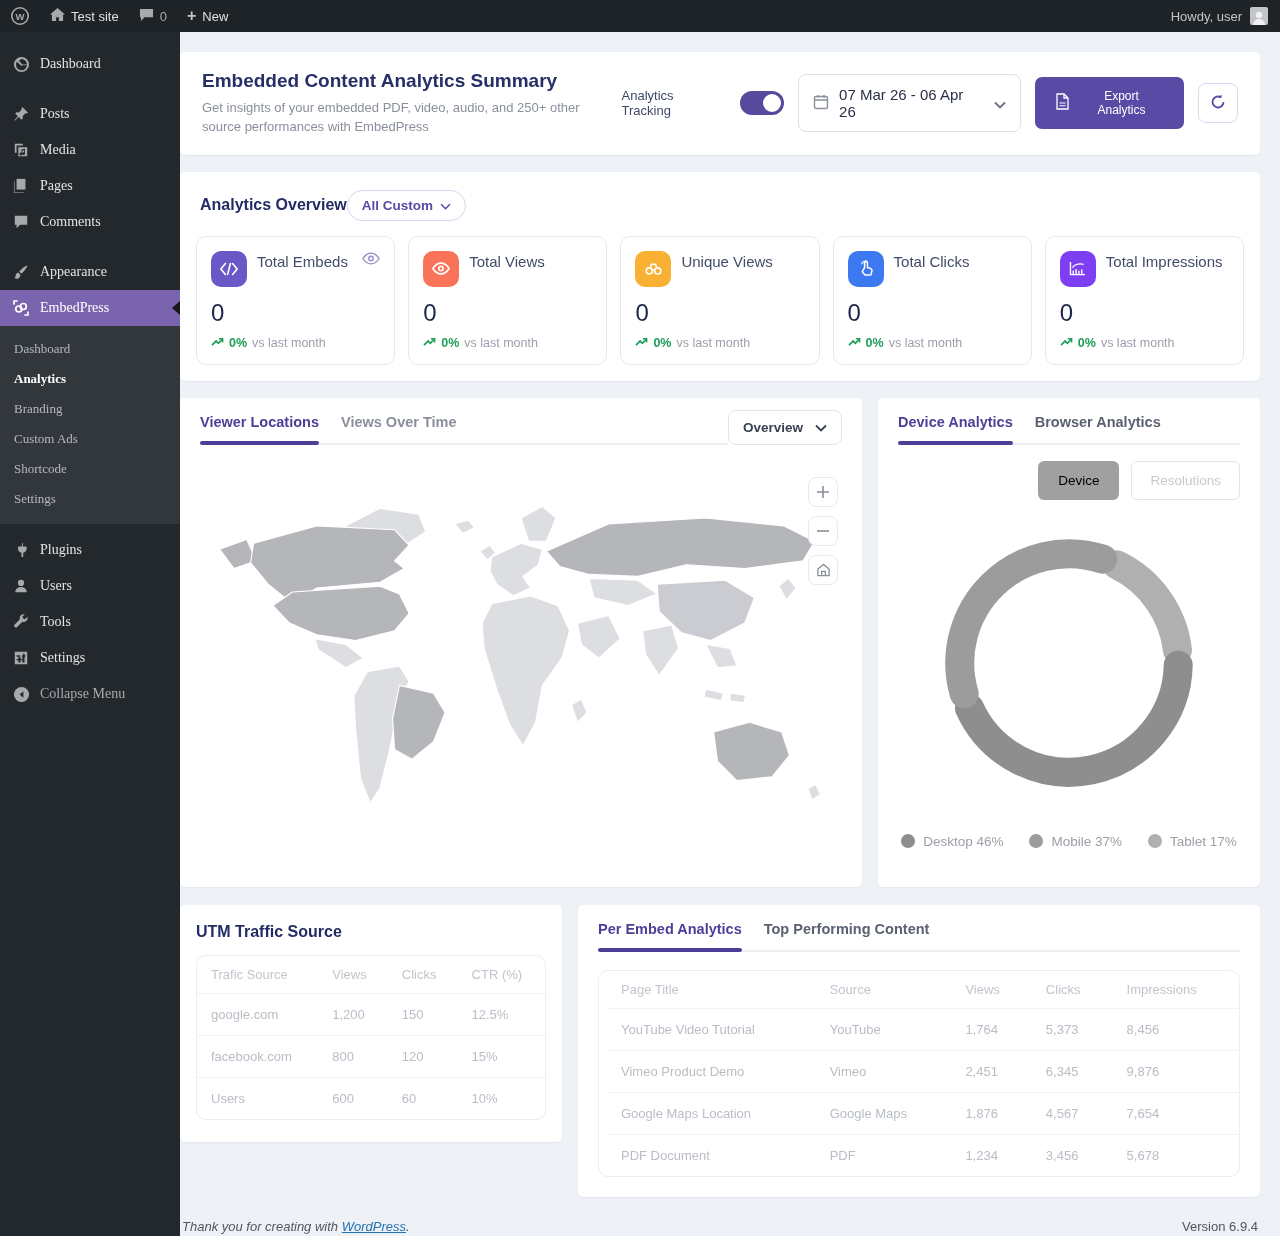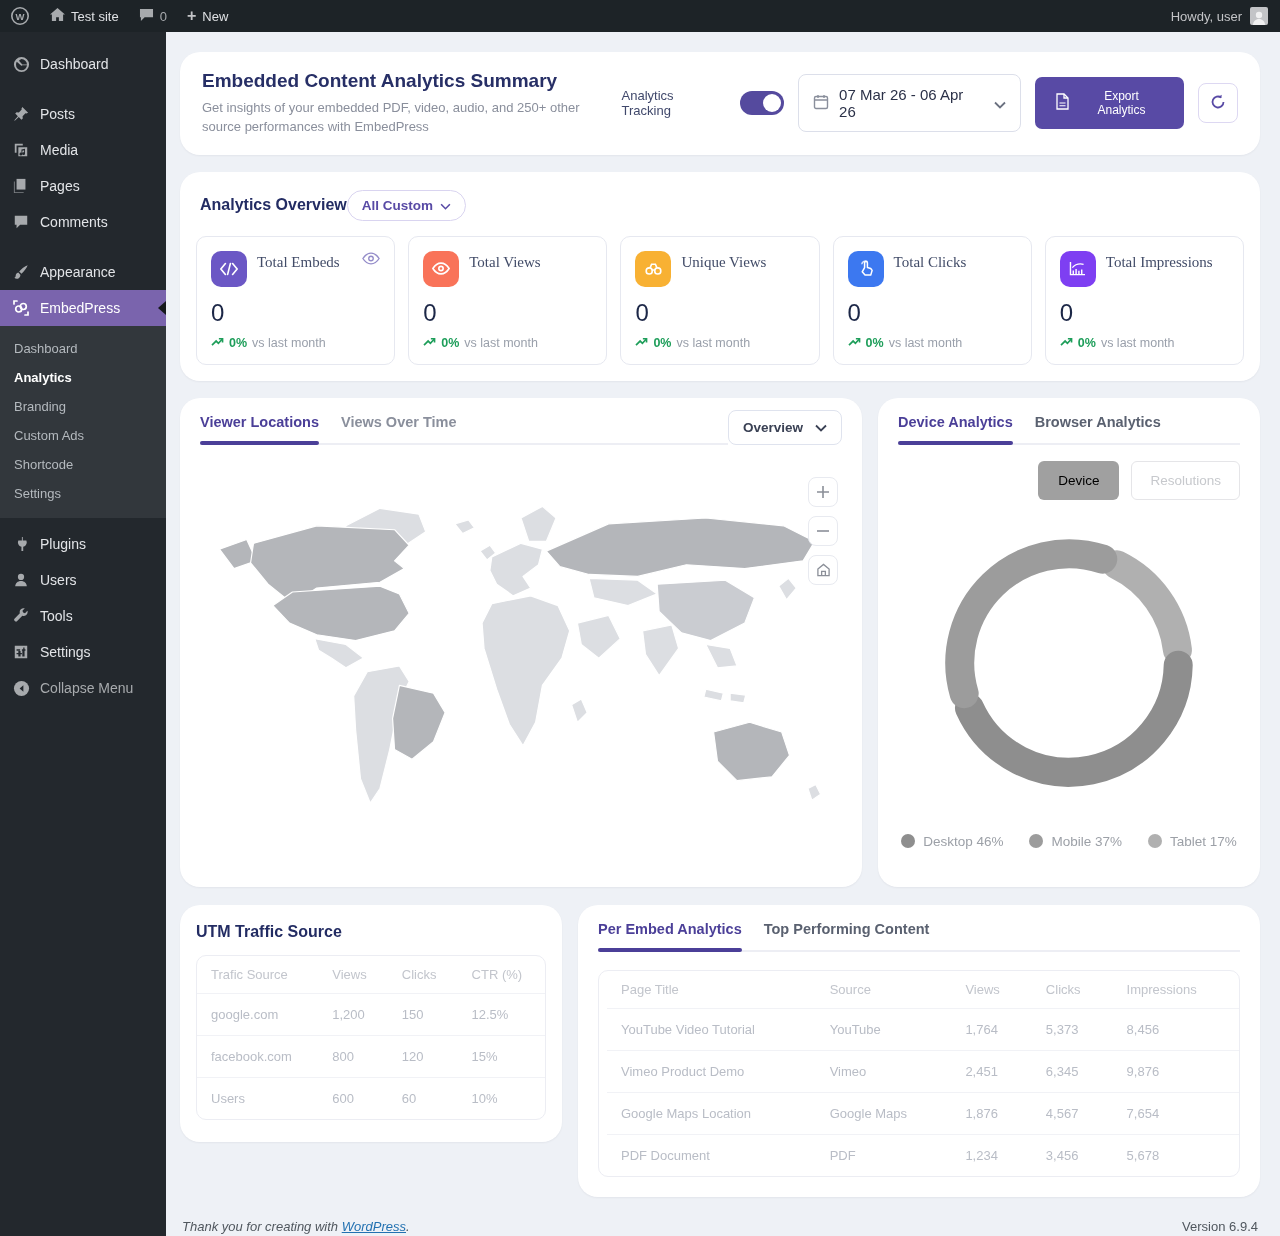--- a/index.html
+++ b/index.html
@@ -8,35 +8,35 @@
   
   .adminbar { position:absolute; left:0; top:0; width:1280px; height:32px; background:#1d2327; color:#c3c4c7; display:flex; align-items:center; justify-content:space-between; font-size:13px; z-index:30; }
   .adminbar .left, .adminbar .right { display:flex; align-items:center; height:100%; }
   .ab-item { display:flex; align-items:center; gap:6px; padding:0 10px; height:100%; color:#dfe1e4; cursor:pointer; }
   .ab-item .num { color:#a7aaad; }
   .ab-plus { font-size:16px; font-weight:bold; color:#c3c4c7; }
   .avatar { width:18px; height:18px; background:#c3c4c7; border-radius:2px; display:flex; align-items:flex-end; justify-content:center; overflow:hidden; margin-left:8px; }
   .avatar svg { display:block; }
 
   
-  .sidebar { position:absolute; left:0; top:32px; width:166px; height:1204px; background:#23282d; color:#e2e4e7; font-size:14px; z-index:20; }
+  .sidebar { position:absolute; left:0; top:32px; width:180px; height:1204px; background:#23282d; color:#e2e4e7; font-size:14px; z-index:20;font-family:Liberation Serif, serif; }
   .menu-item { display:flex; align-items:center; gap:10px; padding:9px 12px; color:#e2e4e7; cursor:pointer; position:relative; }
   .menu-item .mi-icon { width:18px; height:18px; display:flex; align-items:center; justify-content:center; color:#a7aaad; flex:0 0 18px; }
   .menu-item.muted { color:#a7aaad; }
   .menu-gap { height:14px; }
   .menu-item.active-ep { background:#7a64ad; color:#fff; }
   .menu-item.active-ep .mi-icon { color:#fff; }
   .ep-arrow { position:absolute; right:0; top:50%; transform:translateY(-50%); width:0; height:0; border-top:7px solid transparent; border-bottom:7px solid transparent; border-right:8px solid #16191c; }
   .submenu { background:#32373c; padding:8px 0 10px; }
   .submenu-item { padding:7px 12px 7px 14px; color:#b4b9be; font-size:13px; cursor:pointer; }
   .submenu-item.active { color:#fff; font-weight:bold; }
 
   
   .content { position:absolute; left:160px; top:32px; width:1120px; height:1204px; background:#eef1f6; padding:20px 20px 0; }
-  .card { background:#fff; border-radius:20px; box-shadow:0 1px 2px rgba(16,24,40,.05); }
+  .card { background:#fff; border-radius:5px; box-shadow:0 1px 2px rgba(16,24,40,.05); }
 
   
   .header-card { display:flex; align-items:center; justify-content:space-between; padding:18px 22px; margin-bottom:17px; }
   .page-title { font-size:19px; font-weight:bold; color:#272f66; }
   .page-sub { margin-top:7px; font-size:13px; line-height:1.45; color:#8a8f9c; max-width:420px; }
   .header-right { display:flex; align-items:center; gap:14px; }
   .tracking-label { font-size:13px; color:#40486b; }
   .toggle { width:44px; height:24px; background:#554a9e; border-radius:12px; position:relative; cursor:pointer; flex:0 0 44px; }
   .toggle .knob { position:absolute; right:3px; top:3px; width:18px; height:18px; border-radius:50%; background:#fff; }
   .datepicker { display:flex; align-items:center; gap:10px; border:1px solid #dcdfea; border-radius:8px; background:#fff; padding:11px 14px; font-size:15px; color:#2b3148; cursor:pointer; }
@@ -44,21 +44,21 @@
   .btn-export { display:flex; align-items:center; gap:9px; background:#584aa5; color:#fff; font-size:12px; border:none; border-radius:7px; padding:12px 20px; cursor:pointer; }
   .btn-refresh { width:40px; height:40px; border:1px solid #ddd8f2; border-radius:8px; background:#fff; display:flex; align-items:center; justify-content:center; color:#584aa5; cursor:pointer; }
 
   
   .overview-card { padding:18px 16px 16px; margin-bottom:17px; }
   .overview-head { display:flex; align-items:center; padding:0 4px; }
   .section-title { font-size:16px; font-weight:bold; color:#232c63; }
   .filter-pill { display:flex; align-items:center; gap:7px; border:1px solid #d9d4f0; border-radius:16px; padding:7px 14px; font-size:13.5px; font-weight:bold; color:#584aa5; background:#fff; cursor:pointer; }
   .stat-grid { display:grid; grid-template-columns:repeat(5,1fr); gap:13px; margin-top:15px; }
   .stat-card { border:1px solid #e6e8f0; border-radius:10px; padding:14px; background:#fff; }
-  .stat-top { display:flex; align-items:flex-start; gap:10px;font-family:Liberation Serif, serif; }
+  .stat-top { display:flex; align-items:flex-start; gap:10px; }
   .stat-icon { width:36px; height:36px; border-radius:10px; display:flex; align-items:center; justify-content:center; color:#fff; flex:0 0 36px; }
   .stat-title { font-size:15px; color:#424c68; line-height:1.25; padding-top:2px; }
   .stat-eye { margin-left:auto; color:#948cc9; cursor:pointer; }
   .stat-value { font-size:24px; color:#1c2747; margin-top:12px; }
   .stat-trend { display:flex; align-items:center; gap:5px; margin-top:9px; font-size:12.5px; }
   .trend-pct { color:#1e9e5a; font-weight:bold; }
   .trend-arrow { color:#1e9e5a; }
   .trend-suffix { color:#9aa0ab; }
 
   

